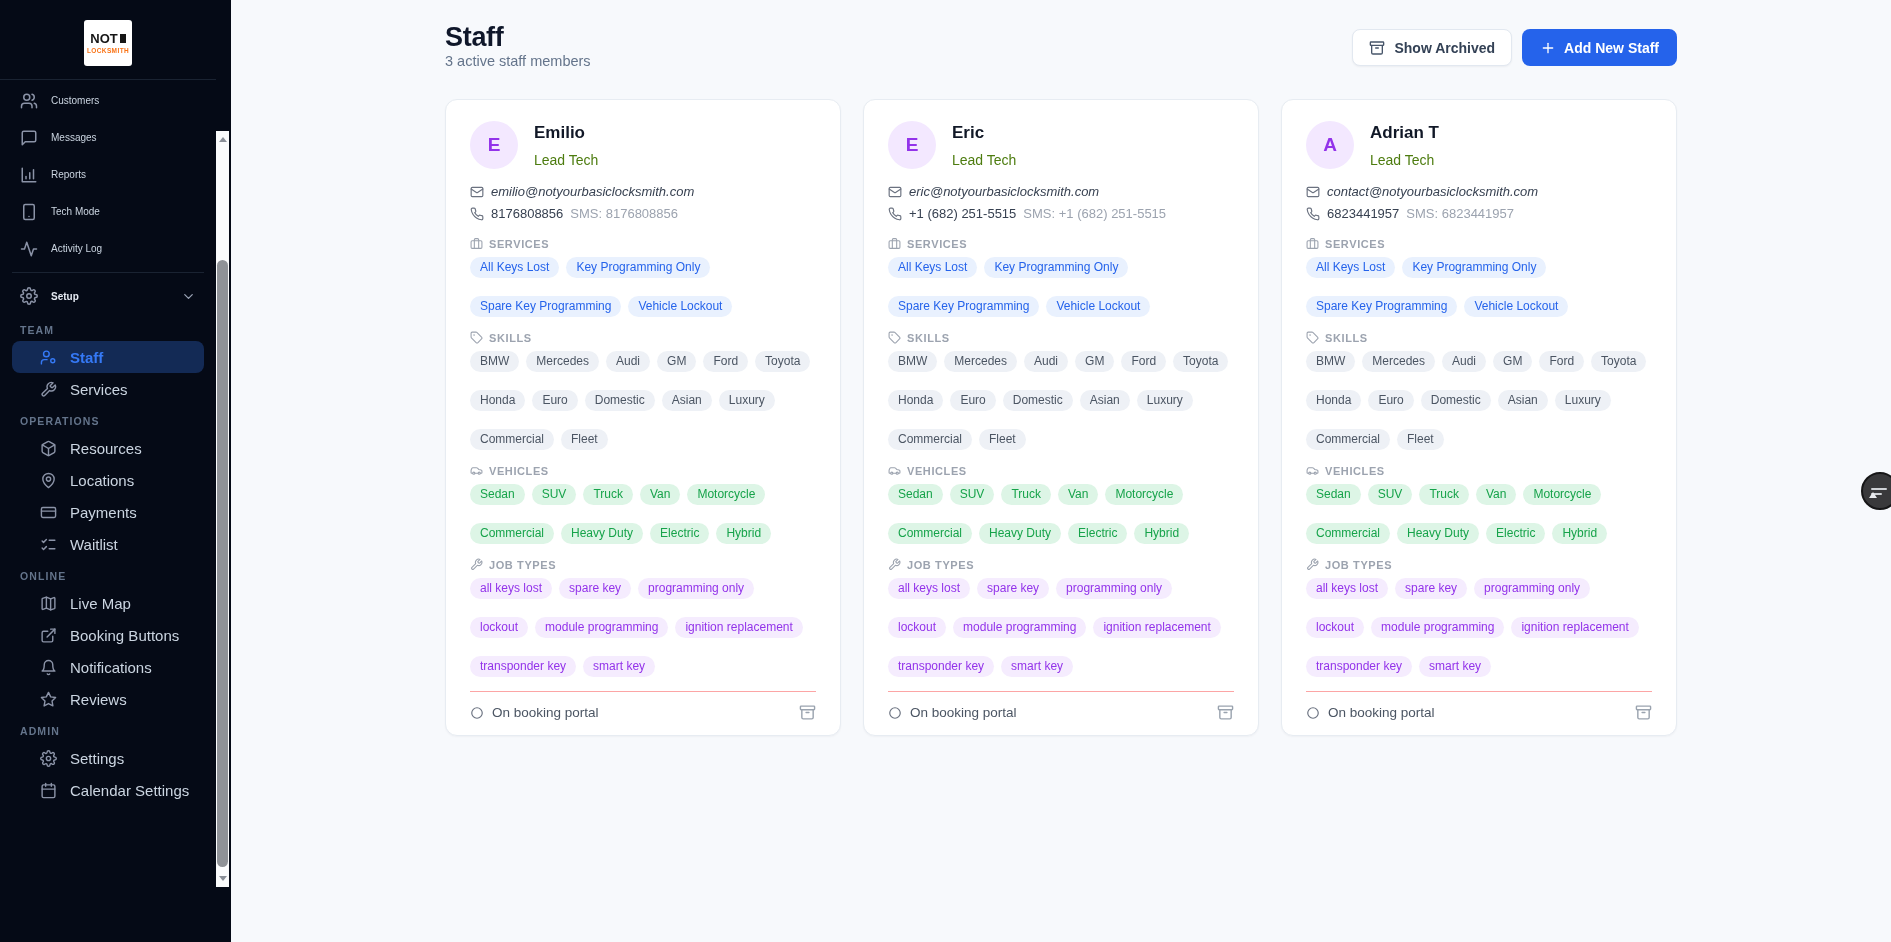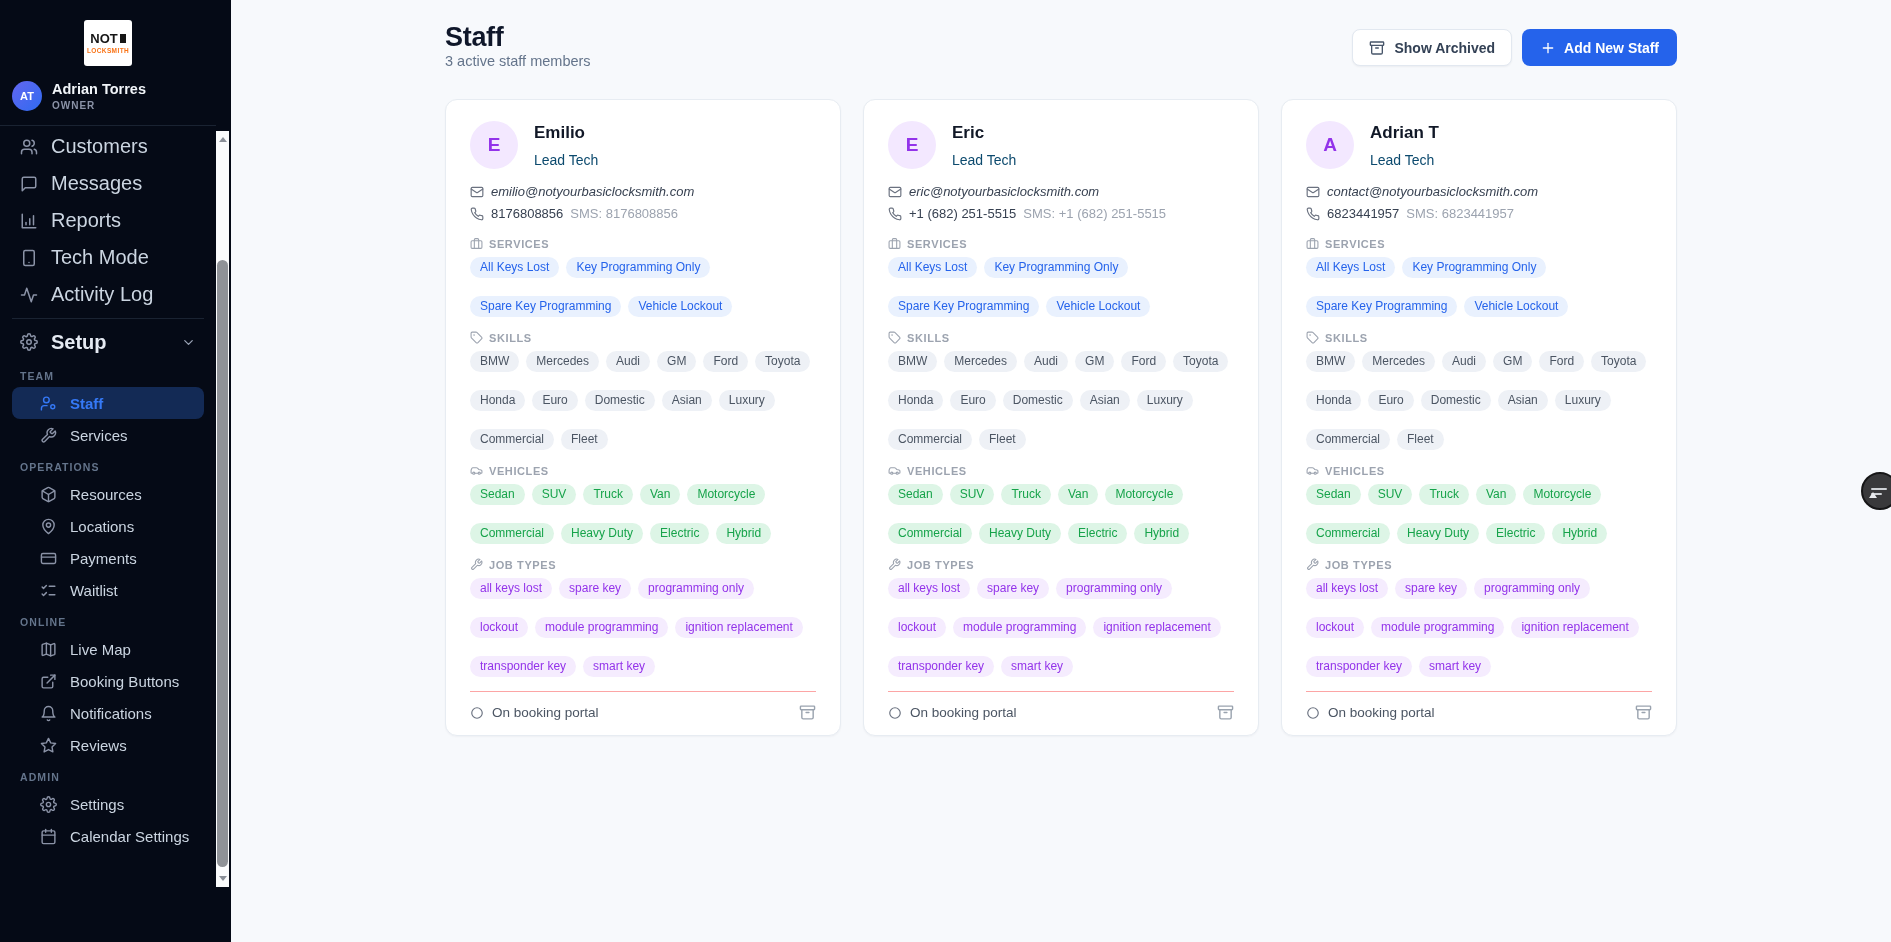--- a/index.html
+++ b/index.html
@@ -16,21 +16,21 @@
   .logo-bottom { font-size:6.5px; font-weight:800; color:#f97316; letter-spacing:0.4px; margin-top:2px; }
   .profile { display:flex; align-items:center; gap:10px; padding:2px 12px 14px; }
   .p-avatar { width:30px; height:30px; border-radius:50%; flex:0 0 30px;
               background:linear-gradient(135deg,#6366f1,#2f6bf0); color:#fff; font-size:11px; font-weight:700;
               display:flex; align-items:center; justify-content:center; }
   .p-name { font-size:14.5px; font-weight:700; color:#f1f5f9; }
   .p-role { font-size:10px; font-weight:600; color:#8b93a7; letter-spacing:1px; margin-top:3px; }
   .sdivider { height:1px; background:#1a2332; }
   nav { flex:1; padding:2px 12px 0; overflow:hidden; }
   .nav-item { display:flex; align-items:center; gap:13px; height:37px; padding:0 8px; border-radius:8px;
-              font-size:20px; color:#cbd5e1; cursor:pointer; }
+              font-size:10px; color:#cbd5e1; cursor:pointer; }
   .nav-item .nav-icon { display:flex; color:#8b93a7; }
   .nav-icon svg { width:18px; height:18px; }
   .nav-item.setup { height:36px; font-weight:700; color:#e5eaf2; }
   .chev { margin-left:auto; display:flex; color:#9aa3b5; }
   .chev svg { width:15px; height:15px; }
   .nav-divider { height:1px; background:#1a2332; margin:5px 0; }
   .section-label { font-size:10.5px; font-weight:700; color:#64748b; letter-spacing:1.1px; margin:10px 8px 5px; }
   .nav-item.sub { height:32px; padding-left:28px; font-size:15px; }
   .nav-item.sub .nav-icon svg { width:17px; height:17px; }
   .nav-item.active { background:#132a55; color:#3579f6; font-weight:600; }
@@ -63,21 +63,21 @@
   .btn-icon { display:flex; }
   .btn-icon svg { width:16px; height:16px; }
 
   .cards { display:grid; grid-template-columns:repeat(3,1fr); gap:22px; margin-top:30px; }
   .card { background:#fff; border:1px solid #e7ecf2; border-radius:12px; padding:21px 24px 14px;
           box-shadow:0 1px 2px rgba(16,24,40,.04); }
   .card-head { display:flex; align-items:center; gap:16px; }
   .card-avatar { width:48px; height:48px; border-radius:50%; background:#f3e8ff; color:#9333ea;
                  font-size:19px; font-weight:700; display:flex; align-items:center; justify-content:center; flex:0 0 48px; }
   .card-name { font-size:17px; font-weight:700; color:#111827; }
-  .card-role { font-size:14px; color:#0c4a6e; margin-top:9px; }
+  .card-role { font-size:14px; color:#4d7c0f; margin-top:9px; }
   .contact-row { display:flex; align-items:center; gap:7px; font-size:13px; color:#374151; margin-top:4px; line-height:18px; }
   .contact-row.first { margin-top:14px;font-style:italic; }
   .c-icon { display:flex; color:#6b7280; }
   .c-icon svg { width:14px; height:14px; }
   .phone-sms { color:#9ca3af; }
   .sec-label { display:flex; align-items:center; gap:6px; font-size:11px; font-weight:700; color:#9ca3af;
                letter-spacing:0.6px; margin-top:14px; }
   .s-icon { display:flex; color:#9ca3af; }
   .s-icon svg { width:13px; height:13px; }
   .tags { display:flex; flex-wrap:wrap; gap:18px 7px; margin-top:7px; }
@@ -104,27 +104,20 @@
 </style>
 </head>
 <body>
 
 <aside class="sidebar">
   <div class="side-content">
     <div class="logo">
       <div class="logo-top">NOT</div>
       <div class="logo-bottom">LOCKSMITH</div>
     </div>
-    <div class="profile">
-      <div class="p-avatar">AT</div>
-      <div>
-        <div class="p-name">Adrian Torres</div>
-        <div class="p-role">OWNER</div>
-      </div>
-    </div>
     <div class="sdivider"></div>
     <nav>
       <div>
 
           <div class="nav-item">
             <span class="nav-icon">
               <svg viewBox="0 0 24 24" fill="none" stroke="currentColor" stroke-width="2" stroke-linecap="round" stroke-linejoin="round">
                 <path d="M16 21v-2a4 4 0 0 0-4-4H6a4 4 0 0 0-4 4v2"></path>
                 <circle cx="9" cy="7" r="4"></circle>
                 <path d="M22 21v-2a4 4 0 0 0-3-3.87"></path>

